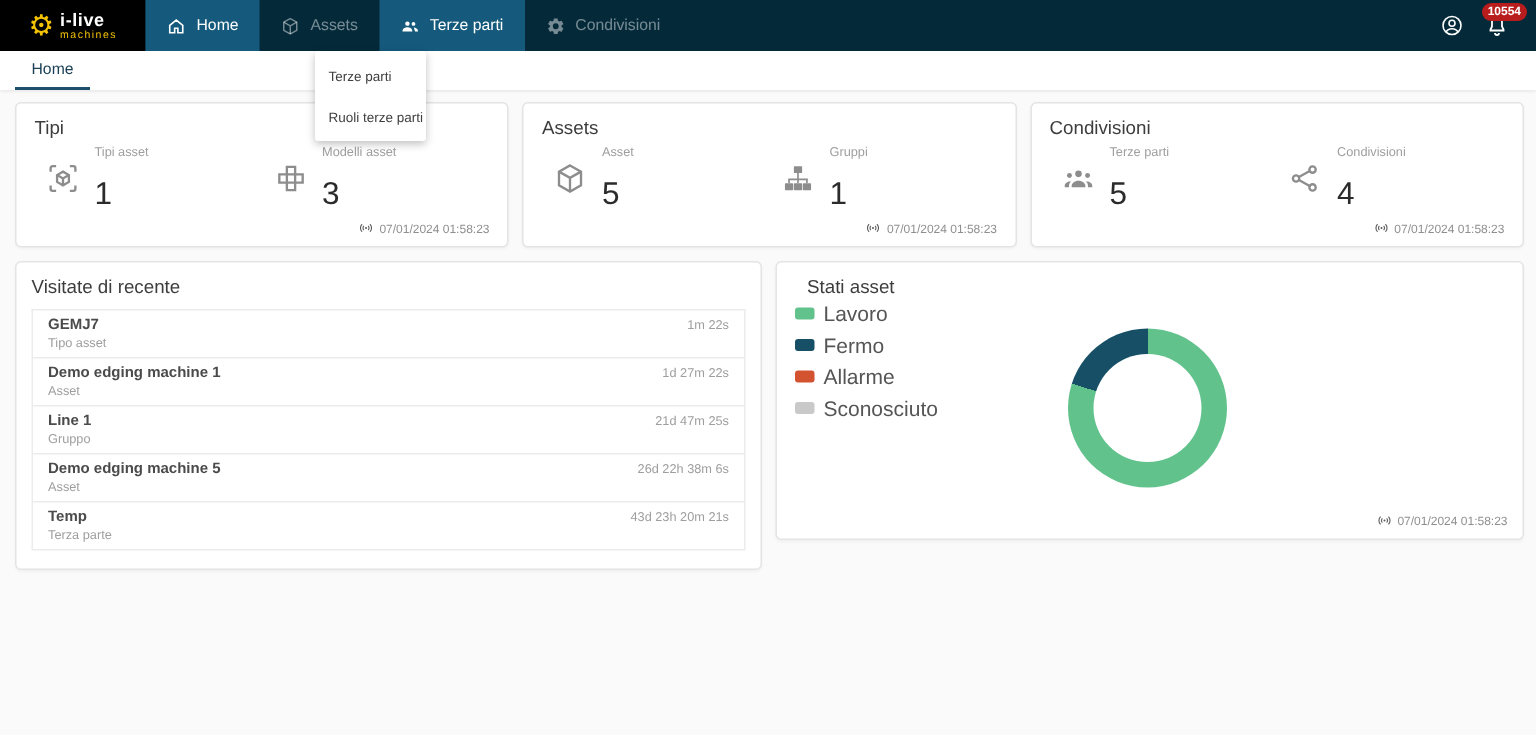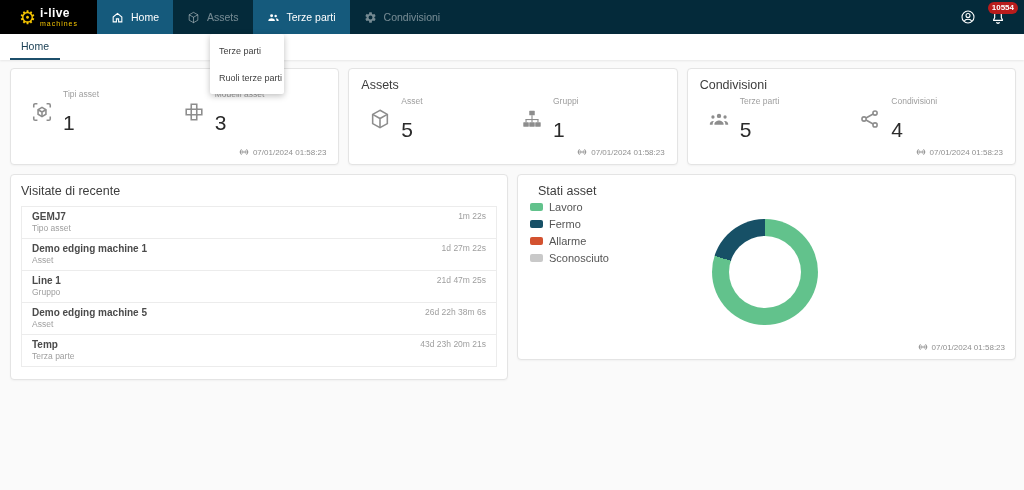--- a/index.html
+++ b/index.html
@@ -49,21 +49,21 @@
   .recent-list { margin-top:8px; border:1px solid #ececec; border-bottom:none; }
   .recent-row { display:flex; justify-content:space-between; align-items:flex-start; padding:3px 10px 4px 10px; border-bottom:1px solid #ececec; cursor:pointer; }
   .recent-name { font-size:10px; font-weight:bold; color:#4b4b4b; line-height:13px; }
   .recent-type { font-size:8.5px; color:#9e9e9e; line-height:11px; }
   .recent-time { font-size:8.5px; color:#9e9e9e; line-height:13px; white-space:nowrap; }
 
   .status-card { flex:1; height:186px; padding:9px 20px; }
   .legend { position:absolute; left:12px; top:26px; display:flex; flex-direction:column; gap:5px; }
   .legend-item { display:flex; align-items:center; gap:6px; cursor:pointer; }
   .legend-swatch { width:13px; height:8px; border-radius:2px; }
-  .legend-label { font-size:11px; color:#555; }
+  .legend-label { font-size:14px; color:#555; }
   .donut { position:absolute; left:194px; top:44px; width:106px; height:106px; border-radius:50%; }
   .donut-hole { position:absolute; left:17px; top:17px; width:72px; height:72px; border-radius:50%; background:#fff; }
   .status-ts { position:absolute; right:10px; bottom:5px; }
 </style>
 </head>
 <body>
 
 <div class="navbar">
   <div class="logo">
     <span class="logo-gear">⚙</span>
@@ -122,20 +122,21 @@
 </div>
 
 <div class="tabbar">
   <div class="tab">Home</div>
 </div>
 
 <div class="content">
 
   <div class="row">
     <div class="card stat-card">
+      <div class="card-title">Tipi</div>
       <div class="stats">
         <div class="stat">
           <svg class="stat-icon" viewBox="0 0 24 24" fill="none" stroke="currentColor" stroke-width="1.7">
               <path d="M3 7V4.5A1.5 1.5 0 0 1 4.5 3H7"></path>
               <path d="M17 3h2.5A1.5 1.5 0 0 1 21 4.5V7"></path>
               <path d="M21 17v2.5a1.5 1.5 0 0 1-1.5 1.5H17"></path>
               <path d="M7 21H4.5A1.5 1.5 0 0 1 3 19.5V17"></path>
               <path d="M12 7l4.3 2.5v5L12 17l-4.3-2.5v-5z"></path>
               <path d="M7.7 9.5L12 12l4.3-2.5M12 12v5"></path>
             </svg>

